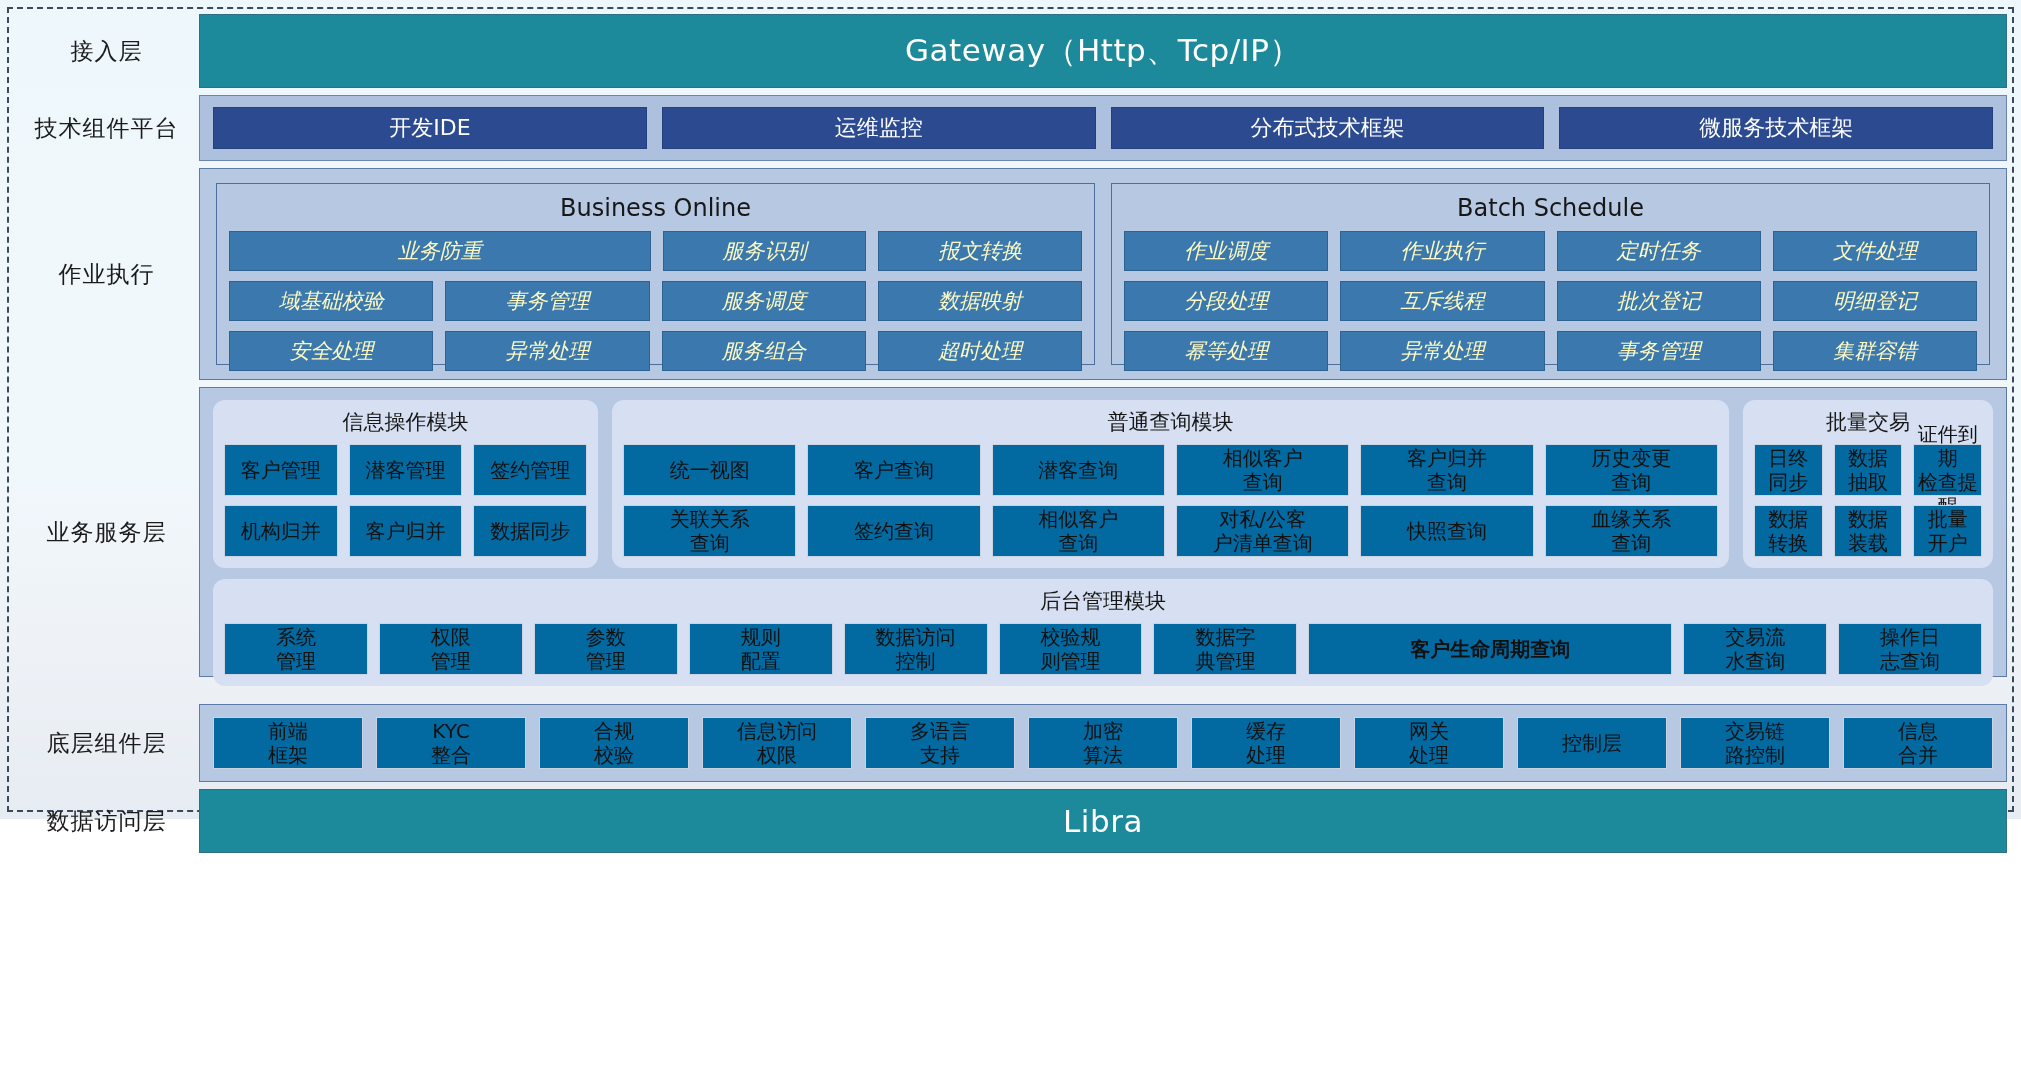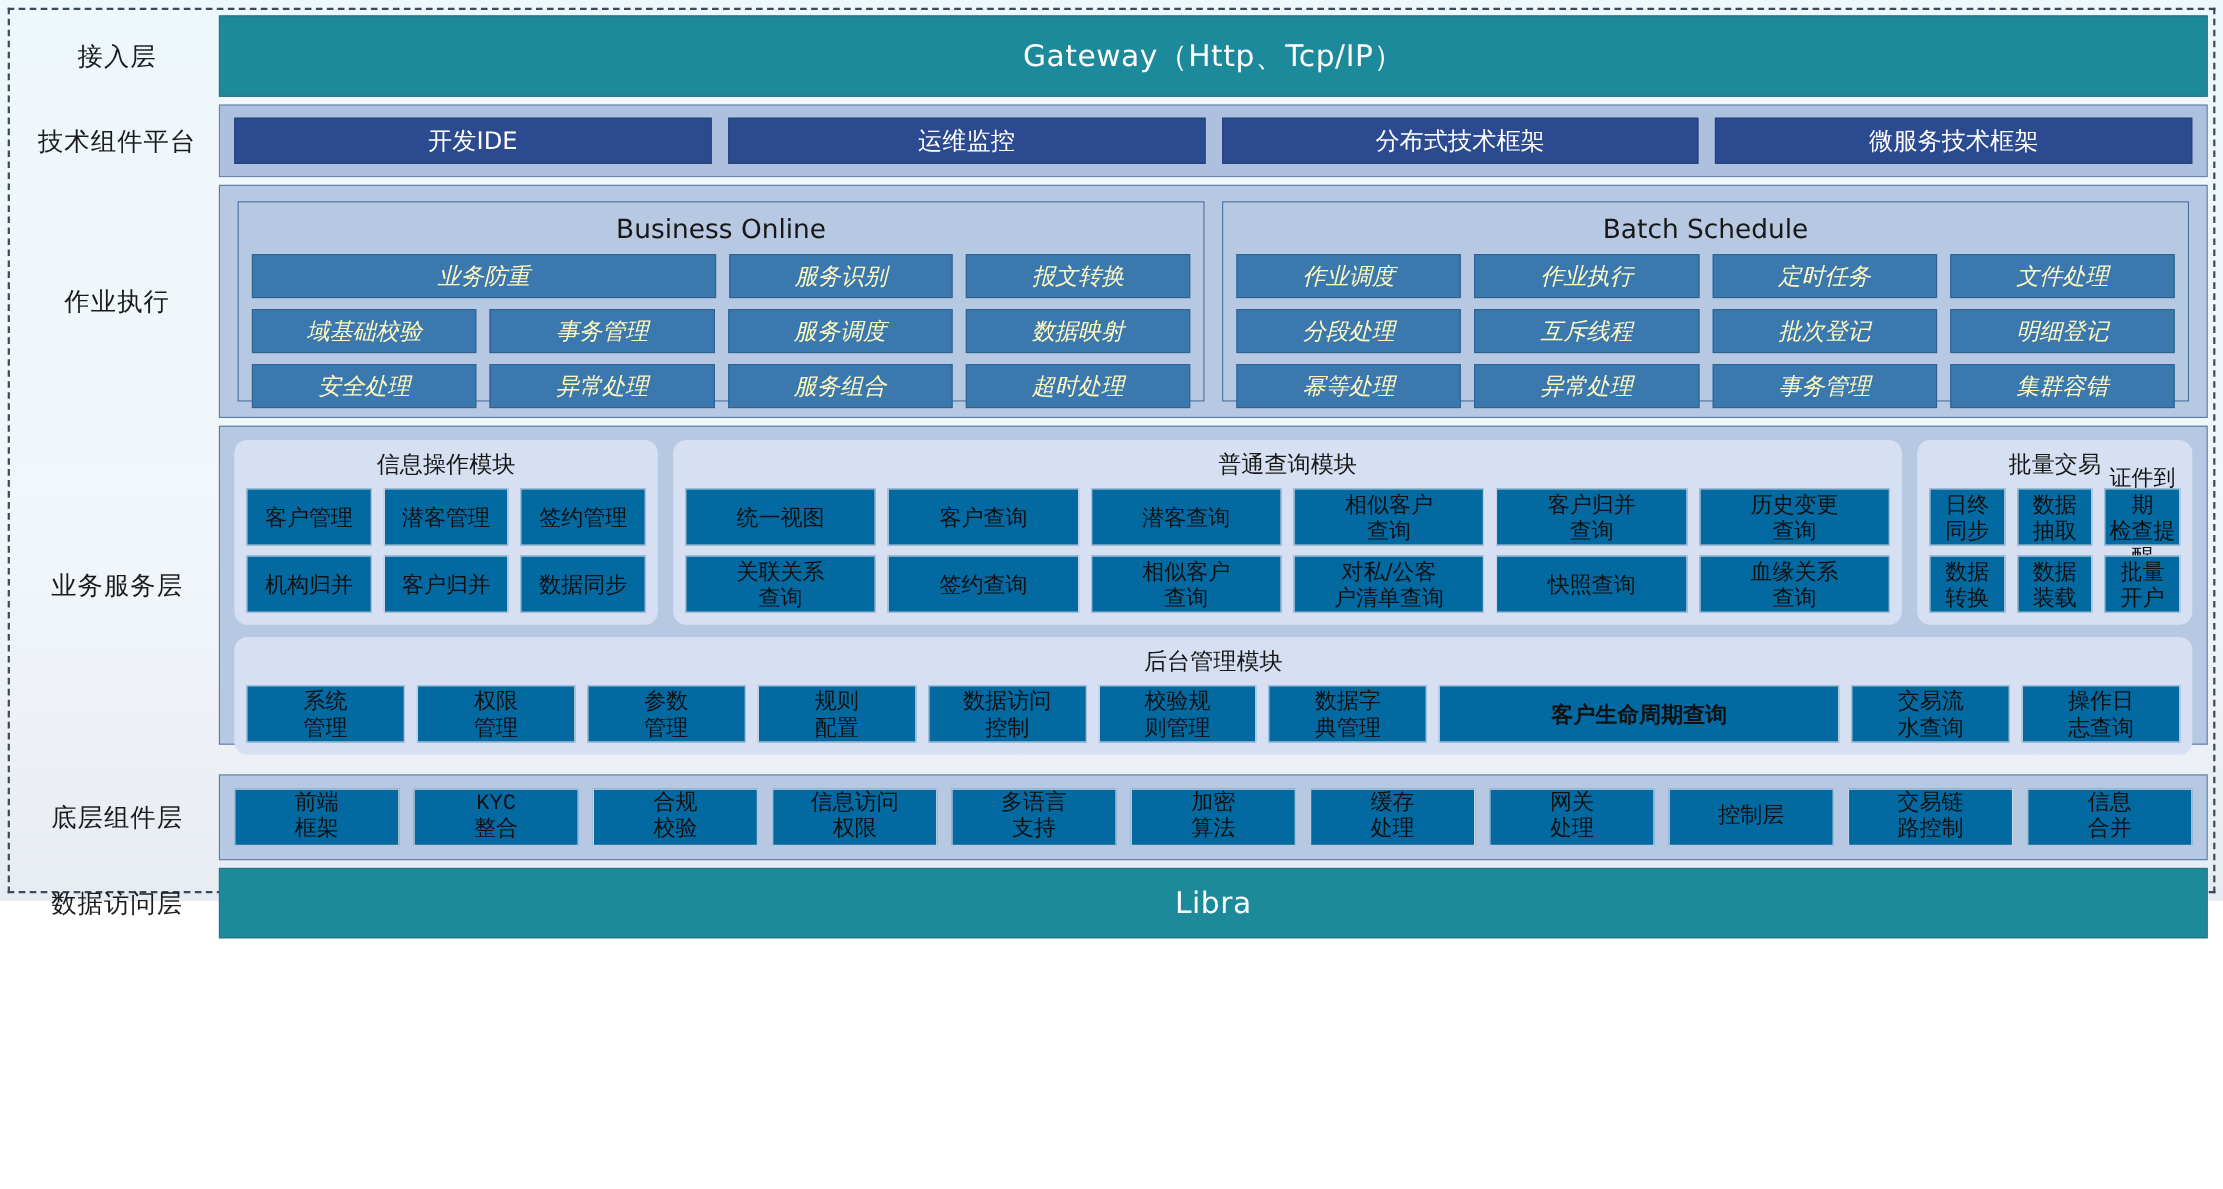--- a/index.html
+++ b/index.html
@@ -39,21 +39,21 @@
   }
   .row-body{flex:1;display:flex;}
 
   
   .teal-bar{
     flex:1;
     background:#1d8a9c;
     border:1px solid #2f6f86;
     color:#ffffff;
     display:flex;align-items:center;justify-content:center;
-    font-size:27px;
+    font-size:31px;
     letter-spacing:.5px;
   }
   .bar-gateway{height:72px;}
   .bar-libra{height:62px;}
 
   
   .tech-panel{
     flex:1;
     background:#adc0dd;
     border:1px solid #6a84ad;
@@ -156,21 +156,21 @@
   .mod-admin{flex:1;}
   .white-chip.wide{flex:2.55;font-weight:bold;}
 
   
   .bcl-panel{
     flex:1;
     background:#b6c8e2;
     border:1px solid #5d7ba8;
     padding:12px 13px;
     box-sizing:border-box;
-    display:flex;gap:13px;font-family:Liberation Mono, monospace;
+    display:flex;gap:13px;
   }
 
   .row-gateway{height:76px;}
   .row-tech{height:66px;}
   .row-appf{height:212px;}
   .row-bsl{height:290px;}
   .row-bcl{height:78px;margin-top:20px;}
   .row-libra{height:66px;margin-bottom:0;}
 </style>
 </head>

